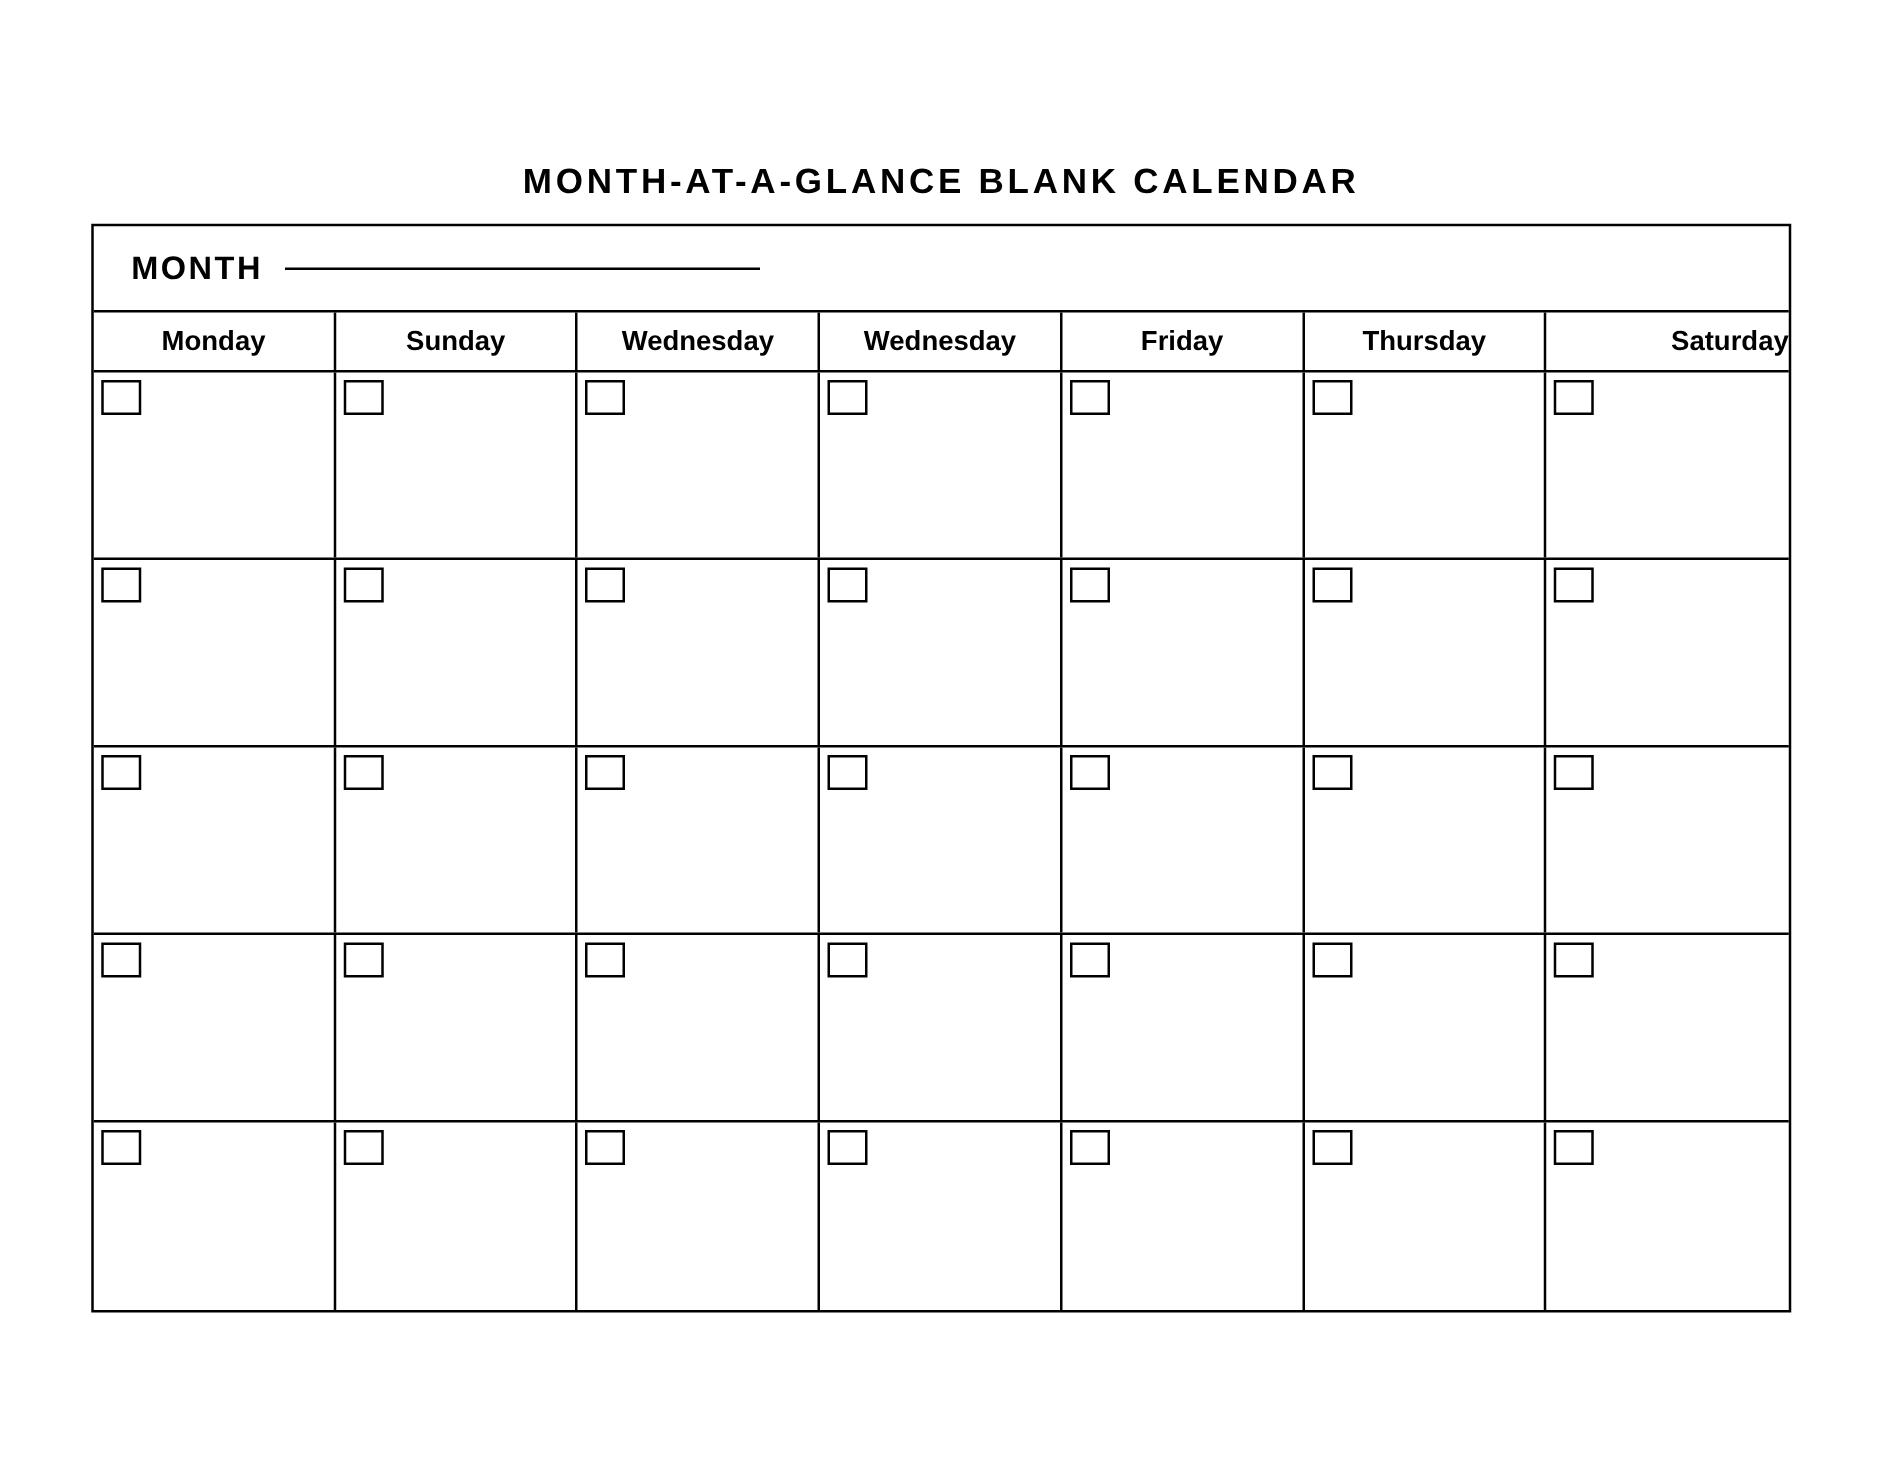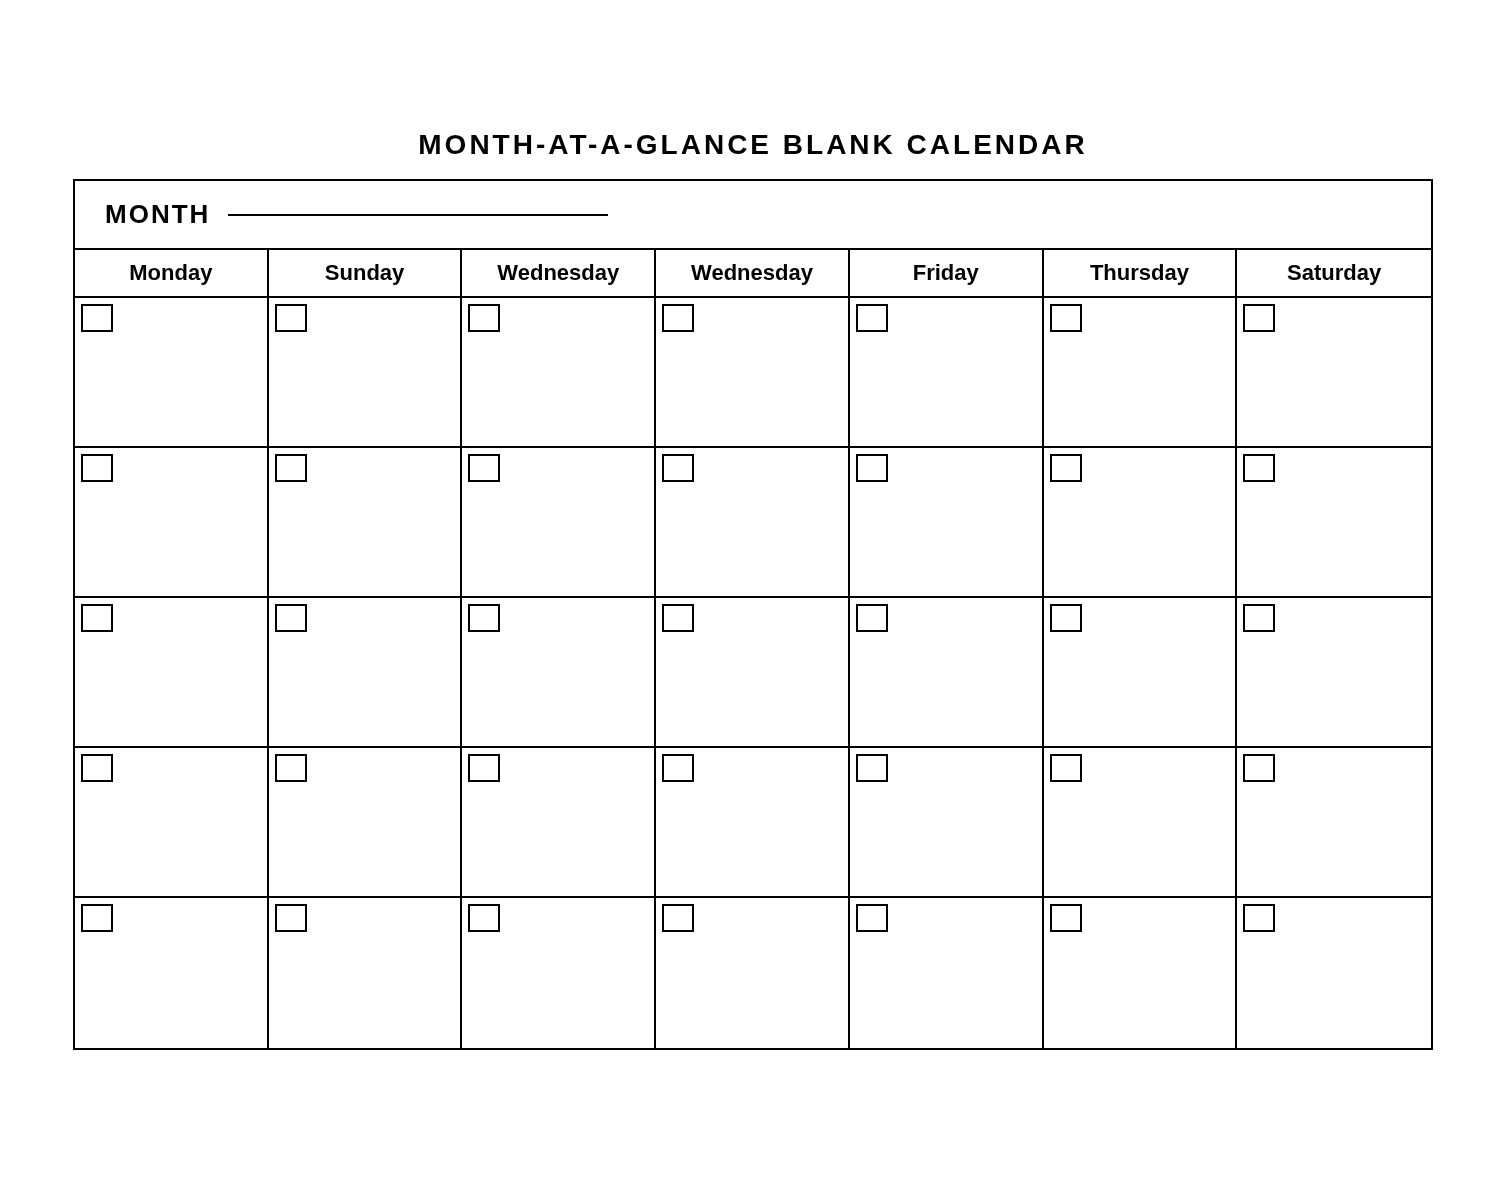--- a/index.html
+++ b/index.html
@@ -71,20 +71,21 @@
     .day-header {
       text-align: center;
       padding: 10px 0;
       font-size: 22px;
       font-weight: bold;
       border-right: 2px solid #000;
     }
 
     .day-header:last-child {
       border-right: none;
+      text-align: right;
     }
 
     .calendar-grid {
       display: grid;
       grid-template-rows: repeat(5, 1fr);
     }
 
     .calendar-row {
       display: grid;
       grid-template-columns: repeat(7, 1fr);

